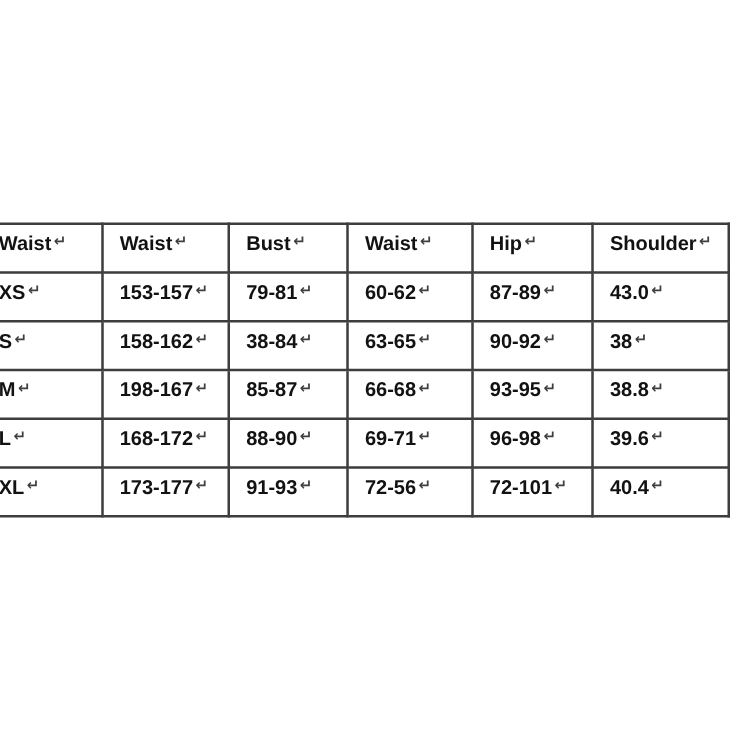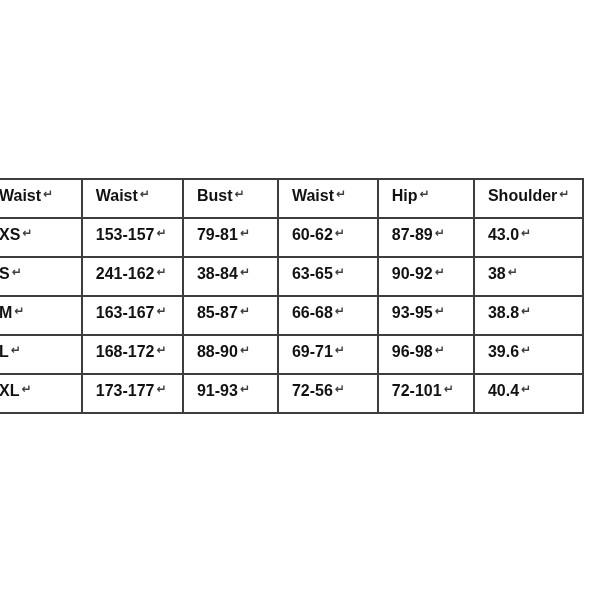--- a/index.html
+++ b/index.html
@@ -75,29 +75,29 @@
       <tr>
         <td><span>XS</span><span class="mark">↵</span></td>
         <td><span>153-157</span><span class="mark">↵</span></td>
         <td><span>79-81</span><span class="mark">↵</span></td>
         <td><span>60-62</span><span class="mark">↵</span></td>
         <td><span>87-89</span><span class="mark">↵</span></td>
         <td><span>43.0</span><span class="mark">↵</span></td>
       </tr>
       <tr>
         <td><span>S</span><span class="mark">↵</span></td>
-        <td><span>241-162</span><span class="mark">↵</span></td>
+        <td><span>158-162</span><span class="mark">↵</span></td>
         <td><span>38-84</span><span class="mark">↵</span></td>
         <td><span>63-65</span><span class="mark">↵</span></td>
         <td><span>90-92</span><span class="mark">↵</span></td>
         <td><span>38</span><span class="mark">↵</span></td>
       </tr>
       <tr>
         <td><span>M</span><span class="mark">↵</span></td>
-        <td><span>163-167</span><span class="mark">↵</span></td>
+        <td><span>198-167</span><span class="mark">↵</span></td>
         <td><span>85-87</span><span class="mark">↵</span></td>
         <td><span>66-68</span><span class="mark">↵</span></td>
         <td><span>93-95</span><span class="mark">↵</span></td>
         <td><span>38.8</span><span class="mark">↵</span></td>
       </tr>
       <tr>
         <td><span>L</span><span class="mark">↵</span></td>
         <td><span>168-172</span><span class="mark">↵</span></td>
         <td><span>88-90</span><span class="mark">↵</span></td>
         <td><span>69-71</span><span class="mark">↵</span></td>

